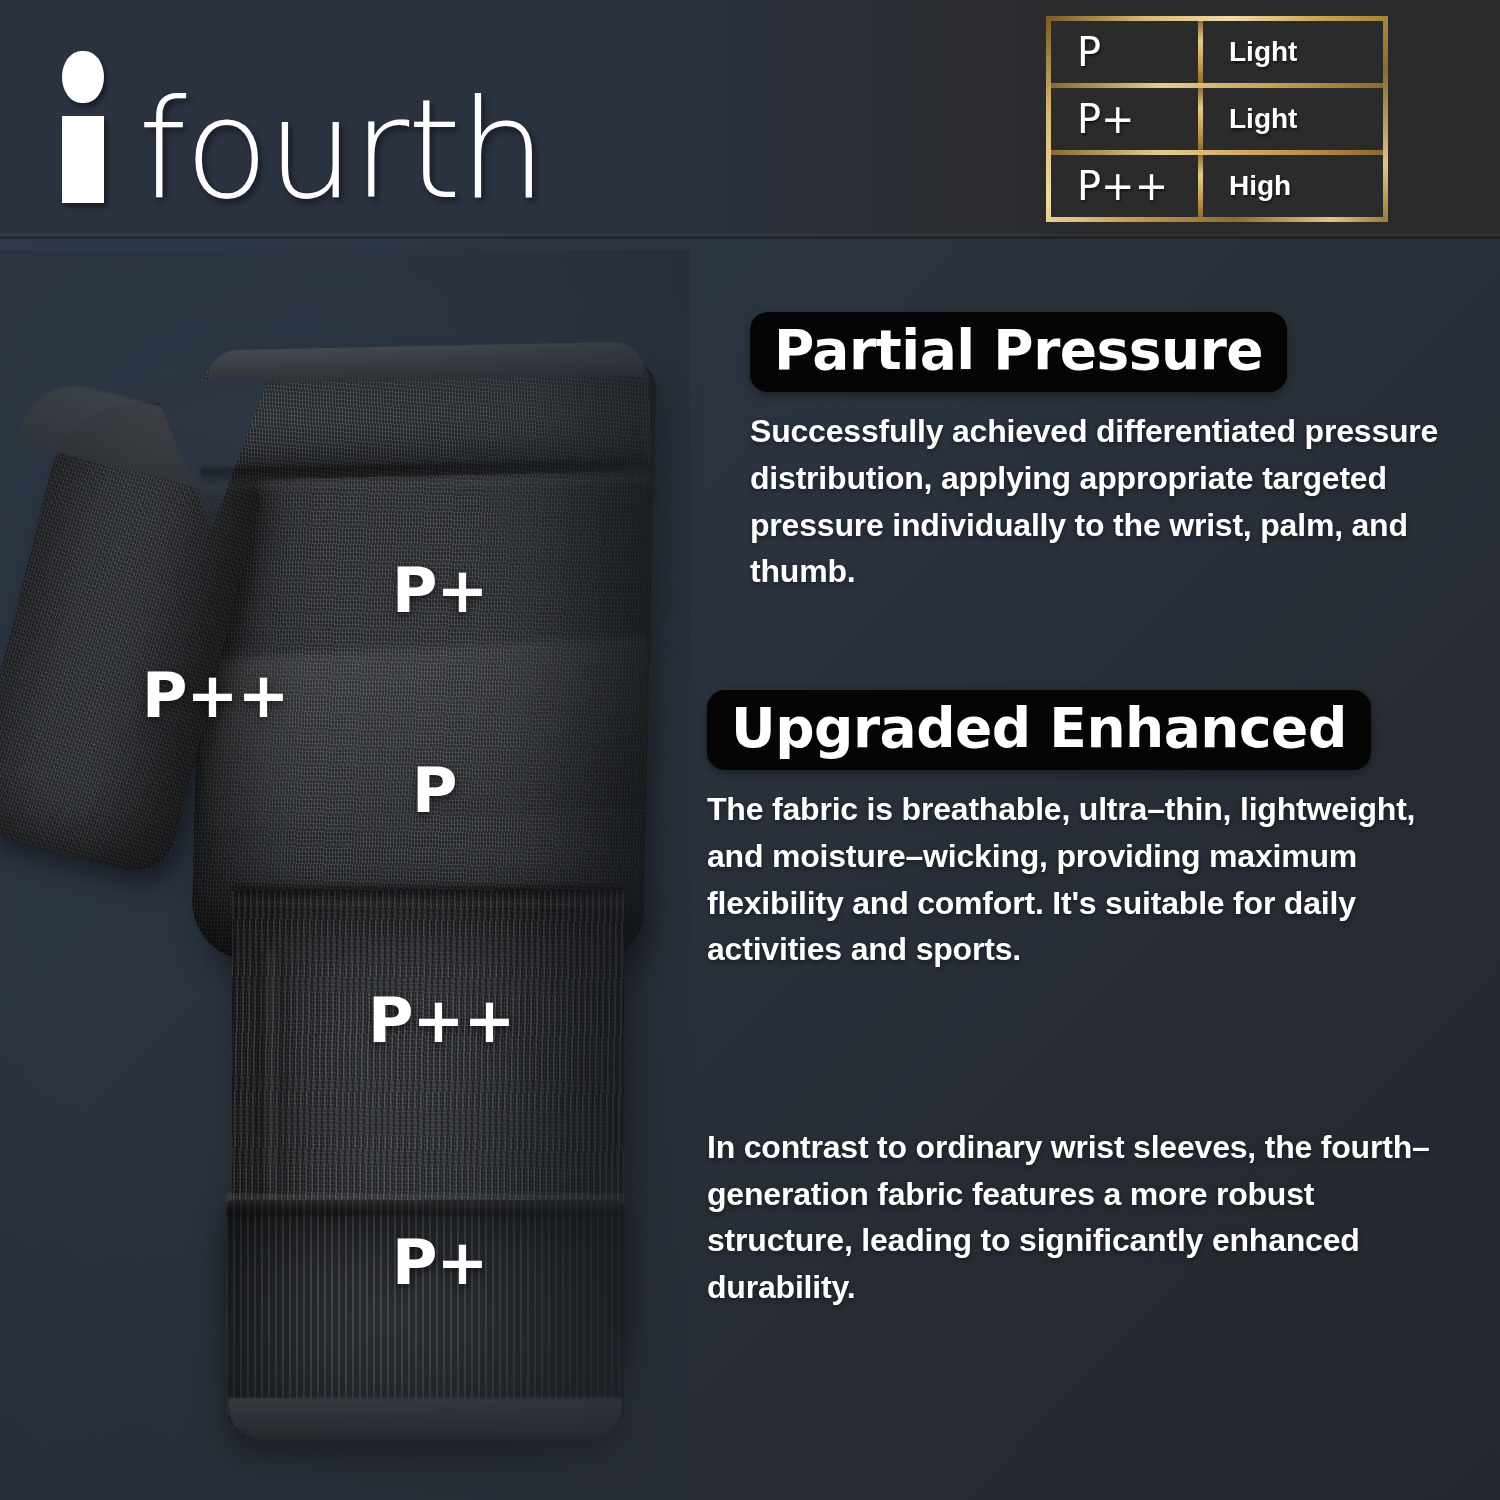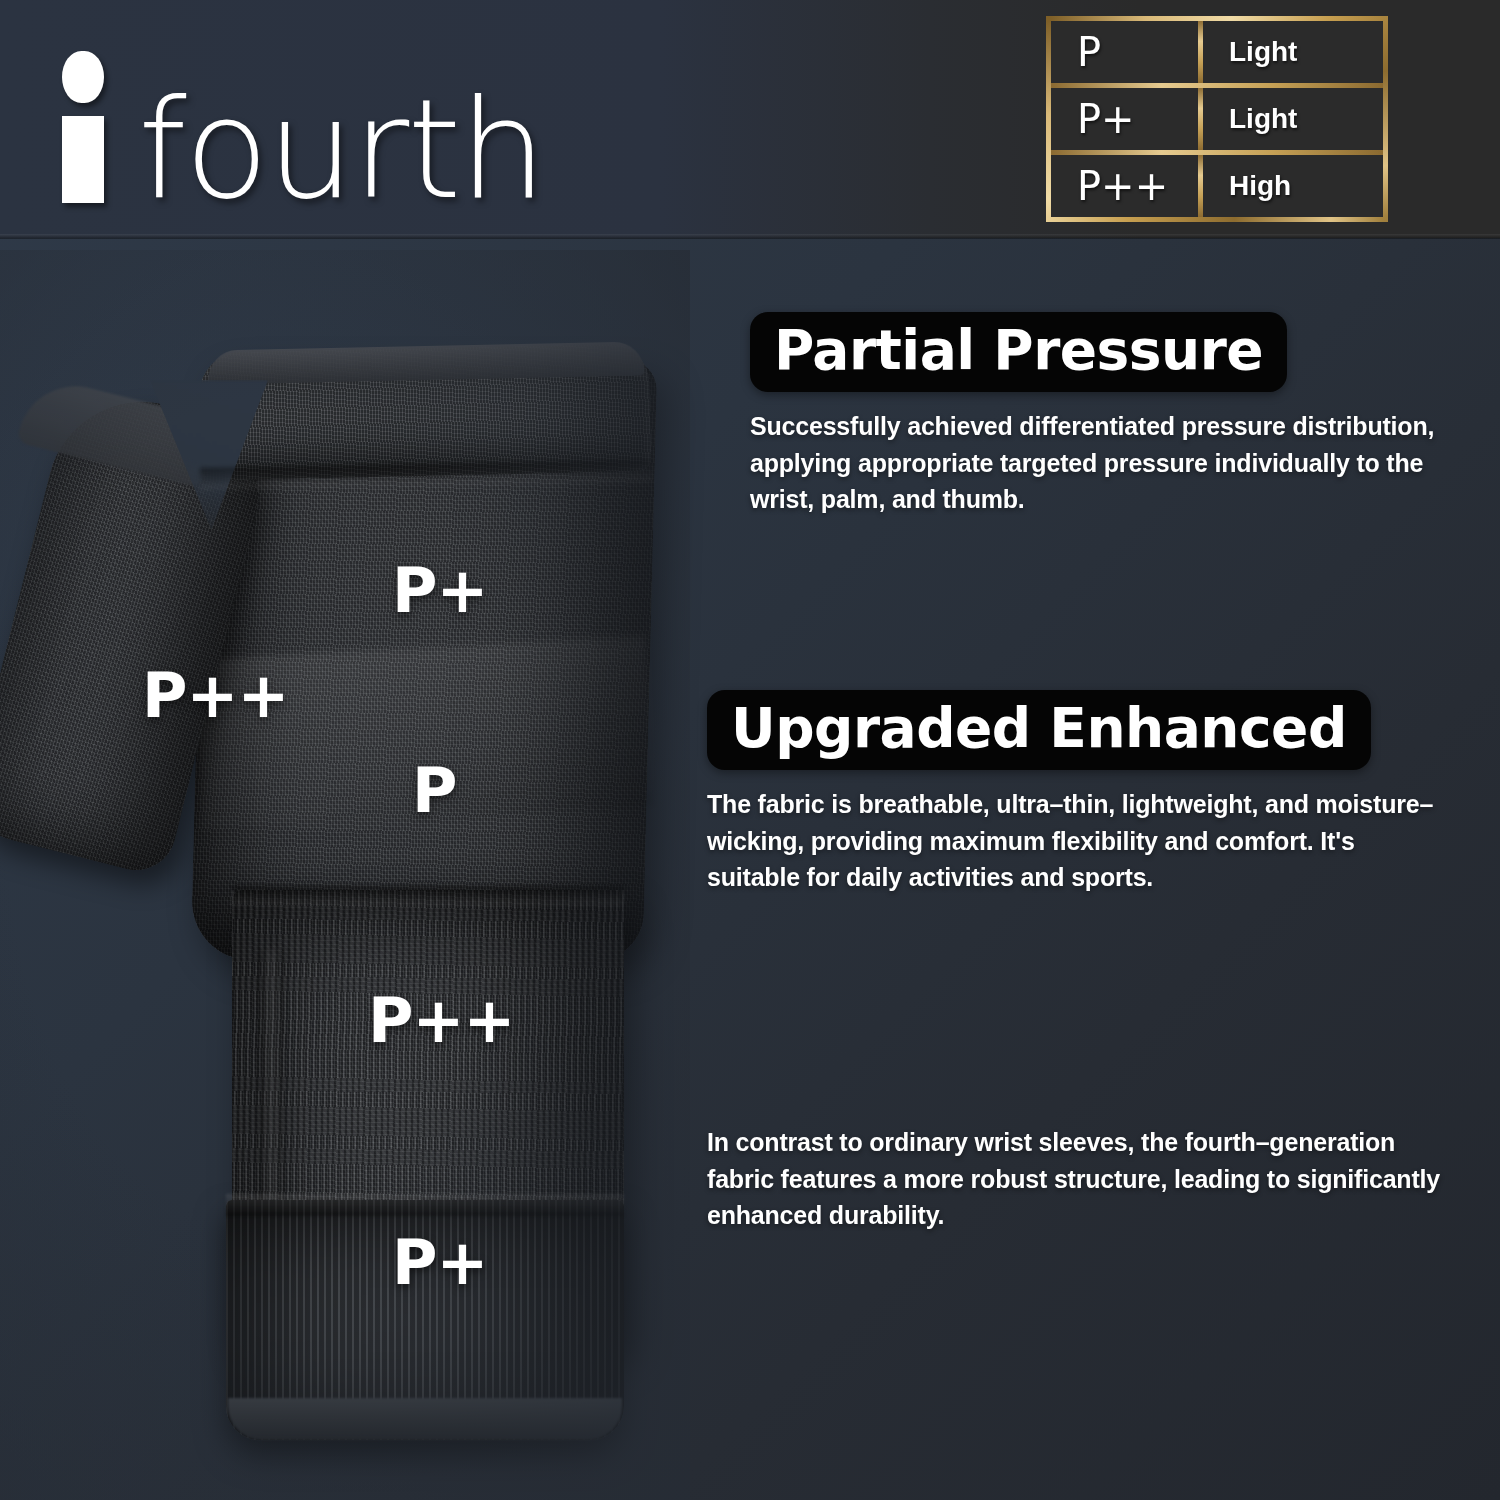--- a/index.html
+++ b/index.html
@@ -321,21 +321,21 @@
     font-size:55px;
     font-weight:bold;
     letter-spacing:-.5px;
     line-height:1.04;
     white-space:nowrap;
     box-shadow:0 3px 10px rgba(0,0,0,.38);
   }
   .feature-body {
     margin-top:16px;
     color:#ffffff;
-    font-size:25px;
+    font-size:32px;
     font-weight:bold;
     line-height:1.46;
     letter-spacing:-.2px;
     text-shadow:0 2px 5px rgba(0,0,0,.45);
     width:740px;
   }
 </style>
 </head>
 <body>
 

